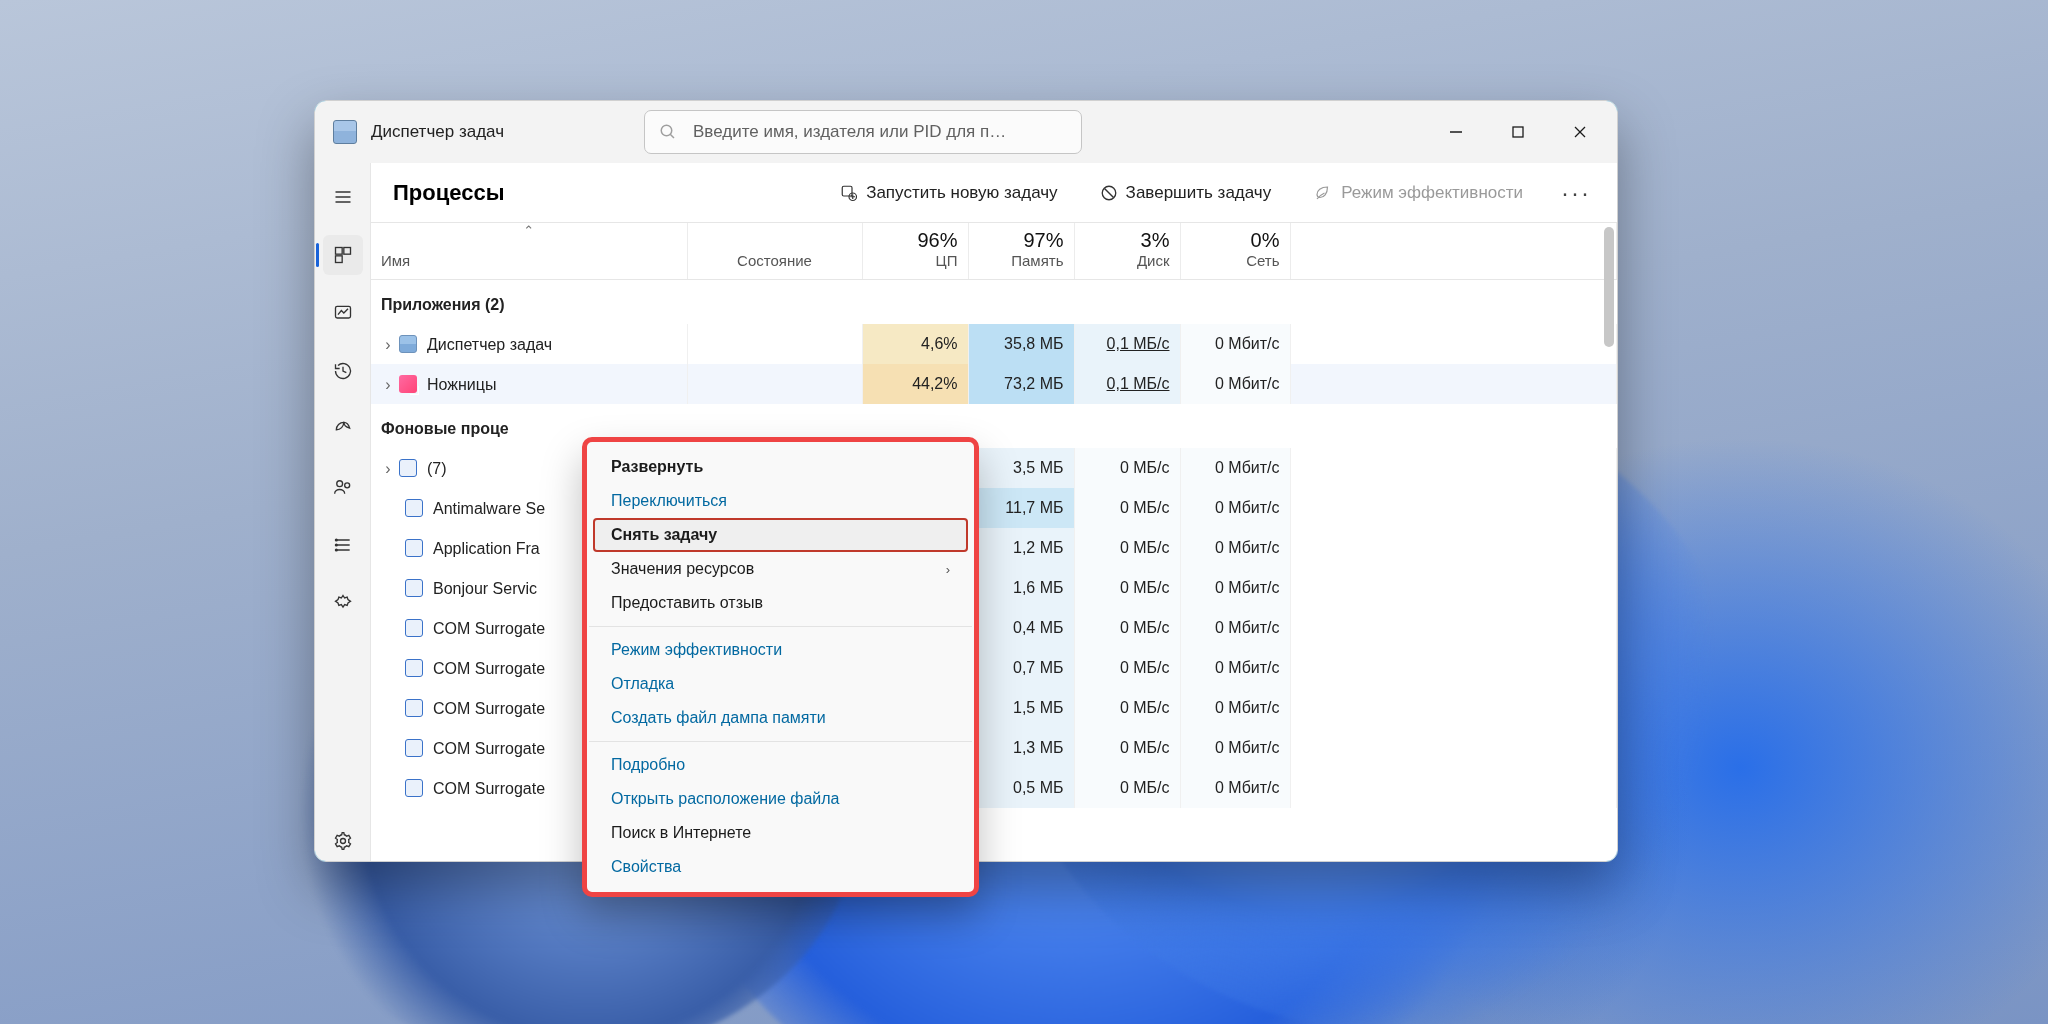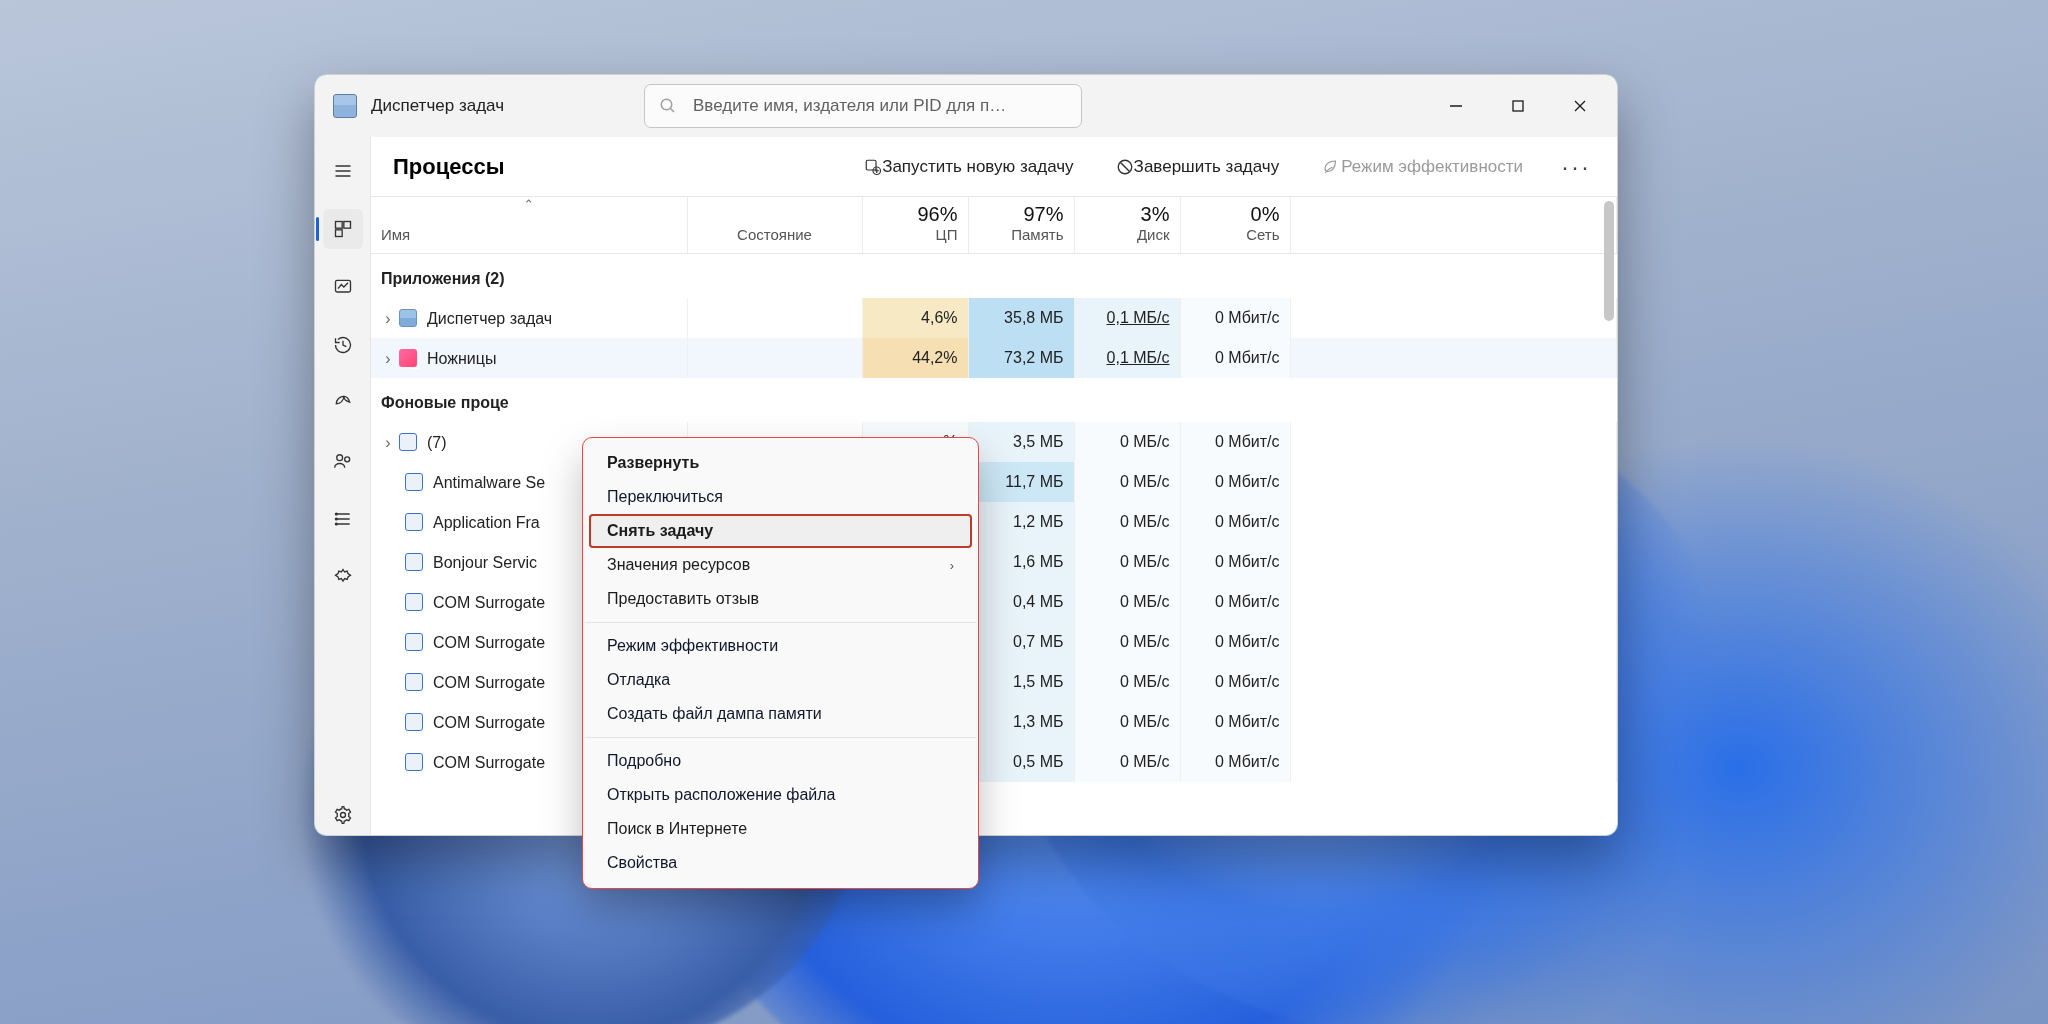--- a/index.html
+++ b/index.html
@@ -13,21 +13,21 @@
       linear-gradient(170deg, #b9c6da 0%, #9fb0cc 40%, #7a94c4 100%);
   }
   .swirl { position:absolute; border-radius:50%; filter: blur(2px); }
   .s1 { width:900px; height:700px; left:680px; top:430px; background: radial-gradient(circle at 45% 40%, #6fa7ff 0%, #255fdc 55%, rgba(0,0,0,0) 70%); transform: rotate(-10deg); }
   .s2 { width:750px; height:650px; left:1000px; top:380px; background: radial-gradient(circle at 40% 45%, #a3c6ff 0%, #3e79e6 45%, rgba(0,0,0,0) 70%); transform: rotate(15deg); }
   .s3 { width:600px; height:500px; left:260px; top:560px; background: radial-gradient(circle at 55% 50%, #7fa5e8 0%, #395ea8 55%, rgba(0,0,0,0) 70%); }
   .s4 { width:420px; height:360px; left:520px; top:180px; background: radial-gradient(circle at 50% 50%, #b0c6e8 0%, rgba(176,198,232,0) 70%); }
 
   .window {
     position: absolute;
-    left: 314px; top: 74px;
+    left: 314px; top: 100px;
     width: 1304px; height: 762px;
     background: #0ea5e9;
     border: 1px solid #d0d0d0;
     border-radius: 12px;
     box-shadow: 0 25px 55px rgba(0,0,0,.35);
     display: flex; flex-direction: column;
     overflow: hidden;
   }
   .titlebar {
     height: 62px;
@@ -63,21 +63,21 @@
   }
   .side-btn { width:40px; height:40px; border-radius:6px; display:flex; align-items:center; justify-content:center; position: relative; }
   .side-btn.active::before { content:""; position:absolute; left:-7px; top:8px; bottom:8px; width:3px; background:#1a63d9; border-radius:2px; }
   .side-btn.active { background:#eaeaea; }
   .side-spacer { flex:1; }
 
   .main { flex:1; background:#fff; display:flex; flex-direction:column; min-width:0; position: relative; }
   .toolbar { height:60px; display:flex; align-items:center; padding:0 22px; gap:26px; border-bottom:1px solid #e6e6e6; }
   .toolbar-title { font-size:22px; font-weight:600; }
   .tool-spacer { flex:1; }
-  .tool-btn { display:flex; align-items:center; font-size:17px; color:#222; padding:6px 8px; border-radius:5px; }
+  .tool-btn { display:flex; align-items:center; gap:8px; font-size:17px; color:#222; padding:6px 8px; border-radius:5px; }
   .tool-btn.disabled { color:#9a9a9a; }
   .tool-more { font-size:24px; color:#444; letter-spacing:2px; padding:0 4px; }
 
   .grid-wrap { flex:1; overflow:hidden; position:relative; }
   .grid-scroll { position:absolute; inset:0; overflow-y: hidden; }
   .scrollbar { position:absolute; right:0; top:0; width:18px; height:100%; }
   .thumb { position:absolute; right:3px; top:4px; width:10px; height:120px; background:#c7c7c7; border-radius:5px; }
 
   table { border-collapse: collapse; width: 100%; table-layout: fixed; }
   col.c-name { width: 316px; }
@@ -108,29 +108,29 @@
   .ico-snip { background: linear-gradient(135deg,#ff6aa2,#ff4477); position:relative; }
   .ico-snip::after{ content:""; position:absolute; right:-2px; bottom:-2px; width:8px; height:8px; border:1.5px solid #fff; border-left:none; border-top:none; }
   .ico-box { border:1.5px solid #3a72c9; background:#eaf1fb; }
   .indent { padding-left: 34px; }
 
   .ctx {
     position: absolute;
     left: 582px; top: 437px;
     width: 397px;
     background: #f9f9f9;
-    border: 1px solid #ef4444;
+    border: 5px solid #ef4444;
     border-radius: 10px;
     box-shadow: 0 20px 40px rgba(0,0,0,.25);
     padding: 8px 0;
     z-index: 5;
   }
   .ctx-item { padding: 8px 24px; font-size:16px; color:#1b1b1b; display:flex; align-items:center; justify-content:space-between; }
   .ctx-item.bold { font-weight:600; }
-  .ctx-item.dis { color:#0f172a; }
+  .ctx-item.dis { color:#0369a1; }
   .ctx-item.hl { background:#efefef; box-shadow: inset 0 0 0 2px #c0392b; border-radius:4px; margin:0 6px; padding:8px 18px;font-weight:bold; }
   .ctx-sep { height:1px; background:#e3e3e3; margin:6px 2px; }
   .chev { font-size:13px; color:#555; }
 </style>
 </head>
 <body>
 
 <div class="wallpaper">
   <div class="swirl s1"></div>
     <div class="swirl s2"></div>

